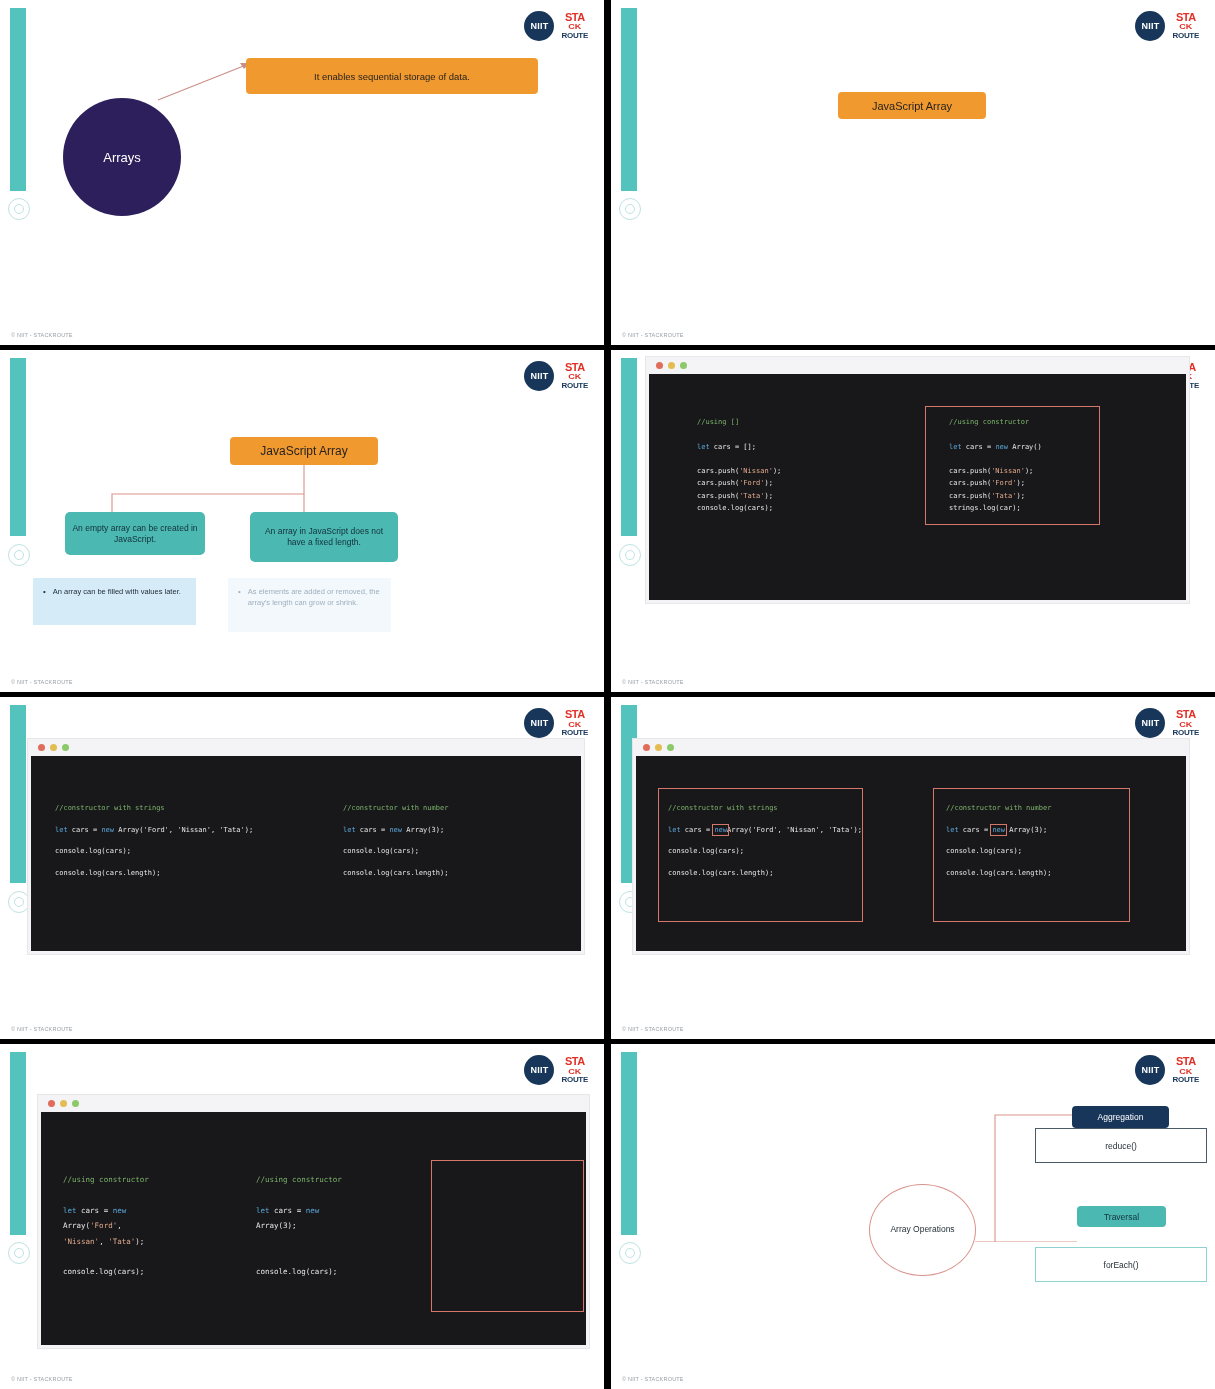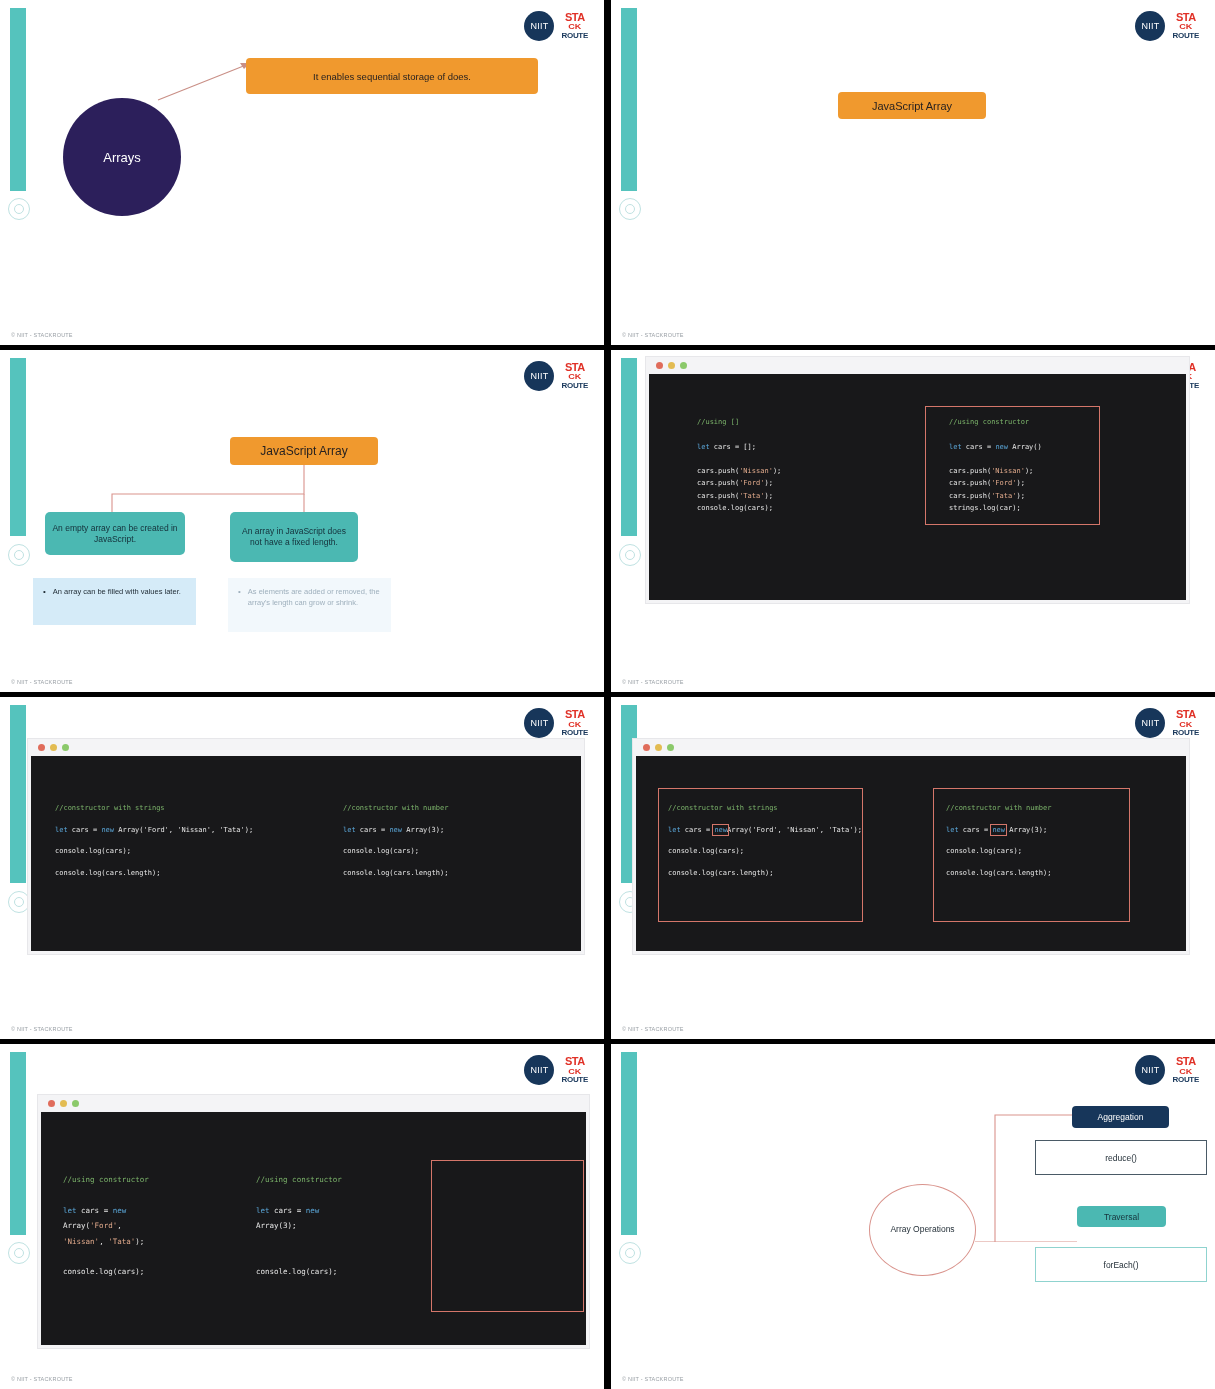--- a/index.html
+++ b/index.html
@@ -13,40 +13,40 @@
   
   .rail{position:absolute;left:10px;top:8px;width:16px;height:183px;background:#55c3bd;}
   .rail.short{height:178px;}
   .ring{position:absolute;left:8px;width:20px;height:20px;border:1.5px solid #bfe2e2;border-radius:50%;
         display:flex;align-items:center;justify-content:center;}
   .ring i{display:block;width:8px;height:8px;border:1.5px solid #bfe2e2;border-radius:50%;}
 
   
   .logo{position:absolute;right:16px;top:11px;display:flex;align-items:center;gap:7px;}
   .logo .niit{width:30px;height:30px;border-radius:50%;background:#17365a;color:#fff;
-               display:flex;align-items:center;justify-content:center;font-size:9px;font-weight:normal;letter-spacing:.3px;}
+               display:flex;align-items:center;justify-content:center;font-size:9px;font-weight:bold;letter-spacing:.3px;}
   .logo .sr{display:flex;flex-direction:column;align-items:center;line-height:1;}
   .logo .sr .t{font-size:11px;font-weight:bold;color:#e03127;letter-spacing:-.5px;}
   .logo .sr .m{font-size:9px;font-weight:bold;color:#e03127;transform:scaleY(.8);}
   .logo .sr .b{font-size:8px;font-weight:bold;color:#17365a;letter-spacing:-.3px;}
 
   .footer{position:absolute;left:11px;bottom:7px;font-size:5.5px;color:#9aa0a6;letter-spacing:.2px;}
 
   
   .s1-circle{position:absolute;left:63px;top:98px;width:118px;height:118px;border-radius:50%;
              background:#2c1f5b;color:#fff;display:flex;align-items:center;justify-content:center;font-size:13px;}
   .s1-box{position:absolute;left:246px;top:58px;width:292px;height:36px;background:#f0992e;border-radius:4px;
           display:flex;align-items:center;justify-content:center;color:#231f20;font-size:9.5px;}
   .s1-arrow{position:absolute;left:150px;top:55px;}
   .orange-pill{background:#f0992e;border-radius:4px;display:flex;align-items:center;justify-content:center;
                color:#231f20;}
   .teal-card{position:absolute;background:#4bb8b2;border-radius:5px;display:flex;align-items:center;
-             justify-content:center;text-align:center;color:#14303a;font-size:8.5px;line-height:1.25;padding:16px 6px;box-sizing:border-box;}
+             justify-content:center;text-align:center;color:#14303a;font-size:8.5px;line-height:1.25;padding:16px 6px;box-sizing:border-box;margin-left:20px;}
   .s3-left{left:45px;top:512px;width:140px;height:43px;}
-  .s3-right{left:230px;top:512px;width:128px;height:50px;}
+  .s3-right{left:230px;top:512px;width:148px;height:50px;}
   .note{position:absolute;display:flex;gap:7px;padding:9px 10px;box-sizing:border-box;font-size:7.5px;line-height:1.45;}
   .note .dot{font-size:8px;line-height:1.3;}
   .s3-note1{left:33px;top:578px;width:163px;height:47px;background:#d5ebf8;color:#1e2a33;}
   .s3-note2{left:228px;top:578px;width:163px;height:54px;background:#f2f8fc;color:#9fb0bd;}
 
   
   .win{position:absolute;background:#f4f4f6;box-shadow:0 0 0 1px #e7e7ea;}
   .win .bar{height:17px;display:flex;align-items:center;gap:5px;padding-left:10px;background:#f4f4f6;}
   .win .bar span{width:7px;height:7px;border-radius:50%;display:block;}
   .win .body{background:#18181a;height:calc(100% - 20px);margin:0 3px 3px 3px;position:relative;}
@@ -85,21 +85,21 @@
         <div class="t">STA</div>
         <div class="m">CK</div>
         <div class="b">ROUTE</div>
       </div>
     </div>
     <svg class="s1-arrow" width="110" height="50">
       <line x1="8" y1="45" x2="96" y2="10" stroke="#c98f86" stroke-width="1.1"></line>
       <polygon points="100,8 90,8 94,14" fill="#c98f86"></polygon>
     </svg>
     <div class="s1-circle">Arrays</div>
-    <div class="s1-box">It enables sequential storage of does.</div>
+    <div class="s1-box">It enables sequential storage of data.</div>
     <div class="footer">© NIIT - STACKROUTE</div>
   </div>
 
   <div class="slide">
     <div class="rail"></div>
     <div class="ring" style="top:198px">
         <i></i>
       </div>
     <div class="logo">
       <div class="niit">NIIT</div>
@@ -306,19 +306,19 @@
         <div class="m">CK</div>
         <div class="b">ROUTE</div>
       </div>
     </div>
     <svg style="position:absolute;left:248px;top:58px" width="220" height="140">
       <path d="M116,140 L136,140 L136,13 L218,13" stroke="#d9938c" stroke-width="1.1" fill="none"></path>
       <path d="M136,140 L218,140" stroke="#d9938c" stroke-width="1.1" fill="none"></path>
     </svg>
     <div class="s8-circle" style="left:258px;top:140px">Array Operations</div>
     <div class="s8-agg" style="left:461px;top:62px">Aggregation</div>
-    <div class="s8-aggbox" style="left:424px;top:96px">reduce()</div>
+    <div class="s8-aggbox" style="left:424px;top:84px">reduce()</div>
     <div class="s8-trav" style="left:466px;top:162px">Traversal</div>
     <div class="s8-travbox" style="left:424px;top:183px">forEach()</div>
     <div class="footer">© NIIT - STACKROUTE</div>
   </div>
 
 </div>
 
 </body></html>

